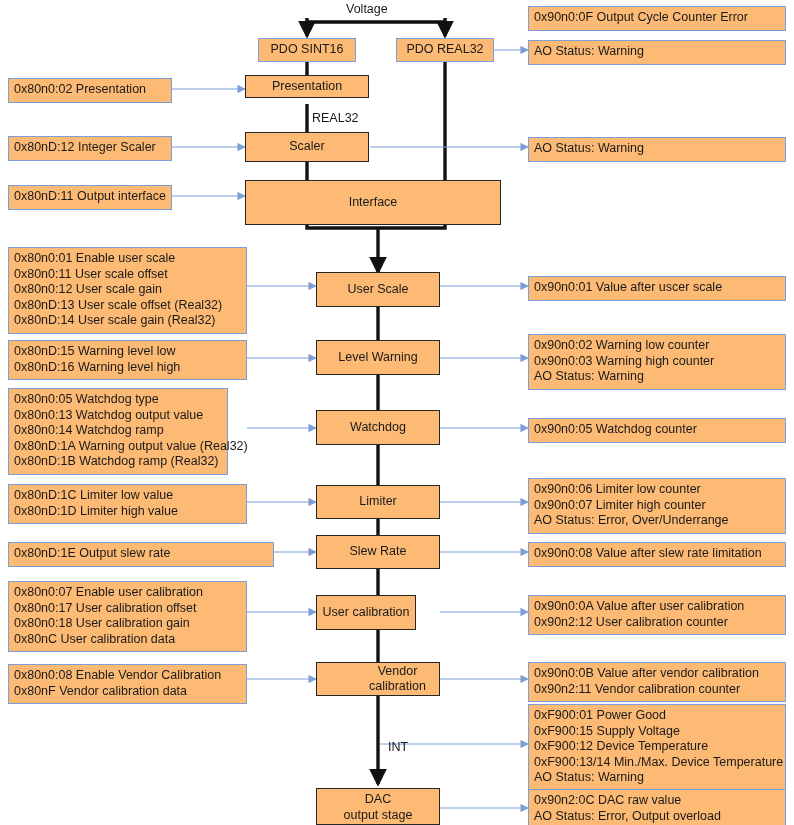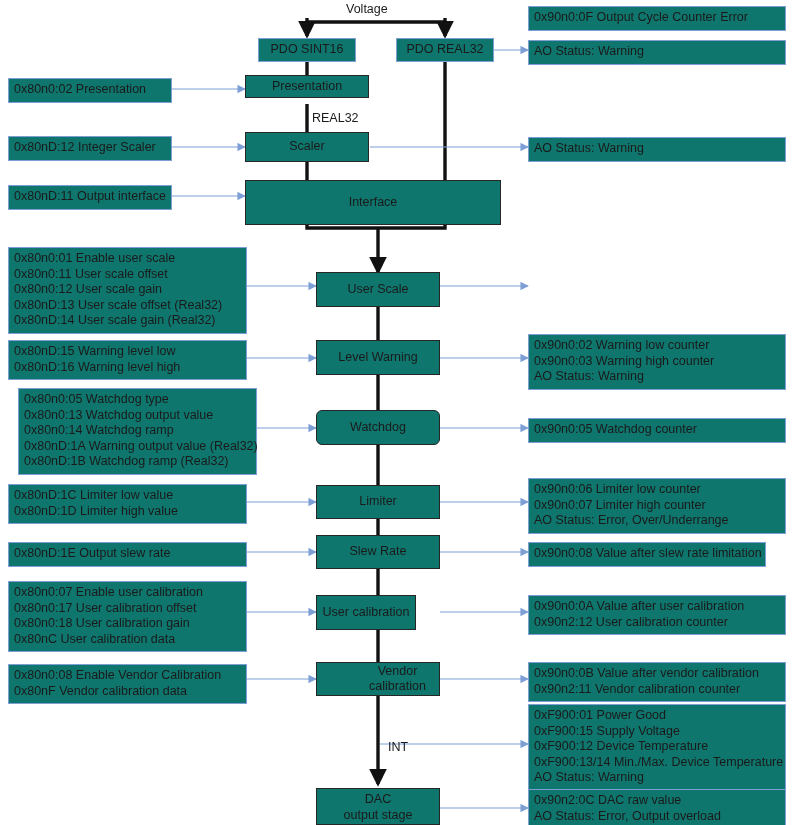--- a/index.html
+++ b/index.html
@@ -27,21 +27,21 @@
     pointer-events: none;
   }
 
   
   .node {
     position: absolute;
     box-sizing: border-box;
     font-size: 12.5px;
     line-height: 15.5px;
     color: #1a1a1a;
-    background: #0f766e;
+    background: #fdba74;
   }
 
   
   .pbox {
     border: 1px solid #7d9fd6;
     padding: 3px 5px 4px 5px;
     white-space: pre;
   }
 
   
@@ -151,21 +151,21 @@
   <div class="wirelabel" style="left:312px; top:111px;">REAL32</div>
 
   <div class="node block" style="left:245px; top:132px; width:124px; height:30px;">Scaler</div>
 
   <div class="node block" style="left:245px; top:180px; width:256px; height:45px;">Interface</div>
 
   <div class="node block" style="left:316px; top:272px; width:124px; height:35px;">User Scale</div>
 
   <div class="node block" style="left:316px; top:340px; width:124px; height:35px;">Level Warning</div>
 
-  <div class="node block" style="left:316px; top:410px; width:124px; height:35px;border-radius:6px;">Watchdog</div>
+  <div class="node block" style="left:316px; top:410px; width:124px; height:35px;">Watchdog</div>
 
   <div class="node block" style="left:316px; top:485px; width:124px; height:34px;">Limiter</div>
 
   <div class="node block" style="left:316px; top:535px; width:124px; height:34px;">Slew Rate</div>
 
   <div class="node block" style="left:316px; top:595px; width:100px; height:35px;">User calibration</div>
 
   <div class="node block" style="left:316px; top:662px; width:124px; height:34px;padding-left:39px;">Vendor calibration</div>
 
   <div class="wirelabel" style="left:388px; top:740px;">INT</div>
@@ -181,57 +181,58 @@
 
   <div class="node pbox" style="left:8px;  top:247px; width:239px;">0x80n0:01 Enable user scale
 0x80n0:11 User scale offset
 0x80n0:12 User scale gain
 0x80nD:13 User scale offset (Real32)
 0x80nD:14 User scale gain (Real32)</div>
 
   <div class="node pbox" style="left:8px;  top:340px; width:239px;">0x80nD:15 Warning level low
 0x80nD:16 Warning level high</div>
 
-  <div class="node pbox" style="left:8px;  top:388px; width:239px;margin-left:10px;">0x80n0:05 Watchdog type
+  <div class="node pbox" style="left:8px;  top:388px; width:220px;">0x80n0:05 Watchdog type
 0x80n0:13 Watchdog output value
 0x80n0:14 Watchdog ramp
 0x80nD:1A Warning output value (Real32)
 0x80nD:1B Watchdog ramp (Real32)</div>
 
   <div class="node pbox" style="left:8px;  top:484px; width:239px;">0x80nD:1C Limiter low value
 0x80nD:1D Limiter high value</div>
 
-  <div class="node pbox" style="left:8px;  top:542px; width:239px;">0x80nD:1E Output slew rate</div>
+  <div class="node pbox" style="left:8px;  top:542px; width:266px;">0x80nD:1E Output slew rate</div>
 
   <div class="node pbox" style="left:8px;  top:581px; width:239px;">0x80n0:07 Enable user calibration
 0x80n0:17 User calibration offset
 0x80n0:18 User calibration gain
 0x80nC User calibration data</div>
 
   <div class="node pbox" style="left:8px;  top:664px; width:239px;">0x80n0:08 Enable Vendor Calibration
 0x80nF Vendor calibration data</div>
 
   <div class="node pbox" style="left:528px; top:6px;   width:258px;">0x90n0:0F Output Cycle Counter Error</div>
 
   <div class="node pbox" style="left:528px; top:40px;  width:258px;">AO Status: Warning</div>
 
   <div class="node pbox" style="left:528px; top:137px; width:258px;">AO Status: Warning</div>
 
+  <div class="node pbox" style="left:528px; top:276px; width:258px;">0x90n0:01 Value after uscer scale</div>
 
   <div class="node pbox" style="left:528px; top:334px; width:258px;">0x90n0:02 Warning low counter
 0x90n0:03 Warning high counter
 AO Status: Warning</div>
 
   <div class="node pbox" style="left:528px; top:418px; width:258px;">0x90n0:05 Watchdog counter</div>
 
   <div class="node pbox" style="left:528px; top:478px; width:258px;">0x90n0:06 Limiter low counter
 0x90n0:07 Limiter high counter
 AO Status: Error, Over/Underrange</div>
 
-  <div class="node pbox" style="left:528px; top:542px; width:238px;">0x90n0:08 Value after slew rate limitation</div>
+  <div class="node pbox" style="left:528px; top:542px; width:258px;">0x90n0:08 Value after slew rate limitation</div>
 
   <div class="node pbox" style="left:528px; top:595px; width:258px;">0x90n0:0A Value after user calibration
 0x90n2:12 User calibration counter</div>
 
   <div class="node pbox" style="left:528px; top:662px; width:258px;">0x90n0:0B Value after vendor calibration
 0x90n2:11 Vendor calibration counter</div>
 
   <div class="node pbox" style="left:528px; top:704px; width:258px;">0xF900:01 Power Good
 0xF900:15 Supply Voltage
 0xF900:12 Device Temperature

